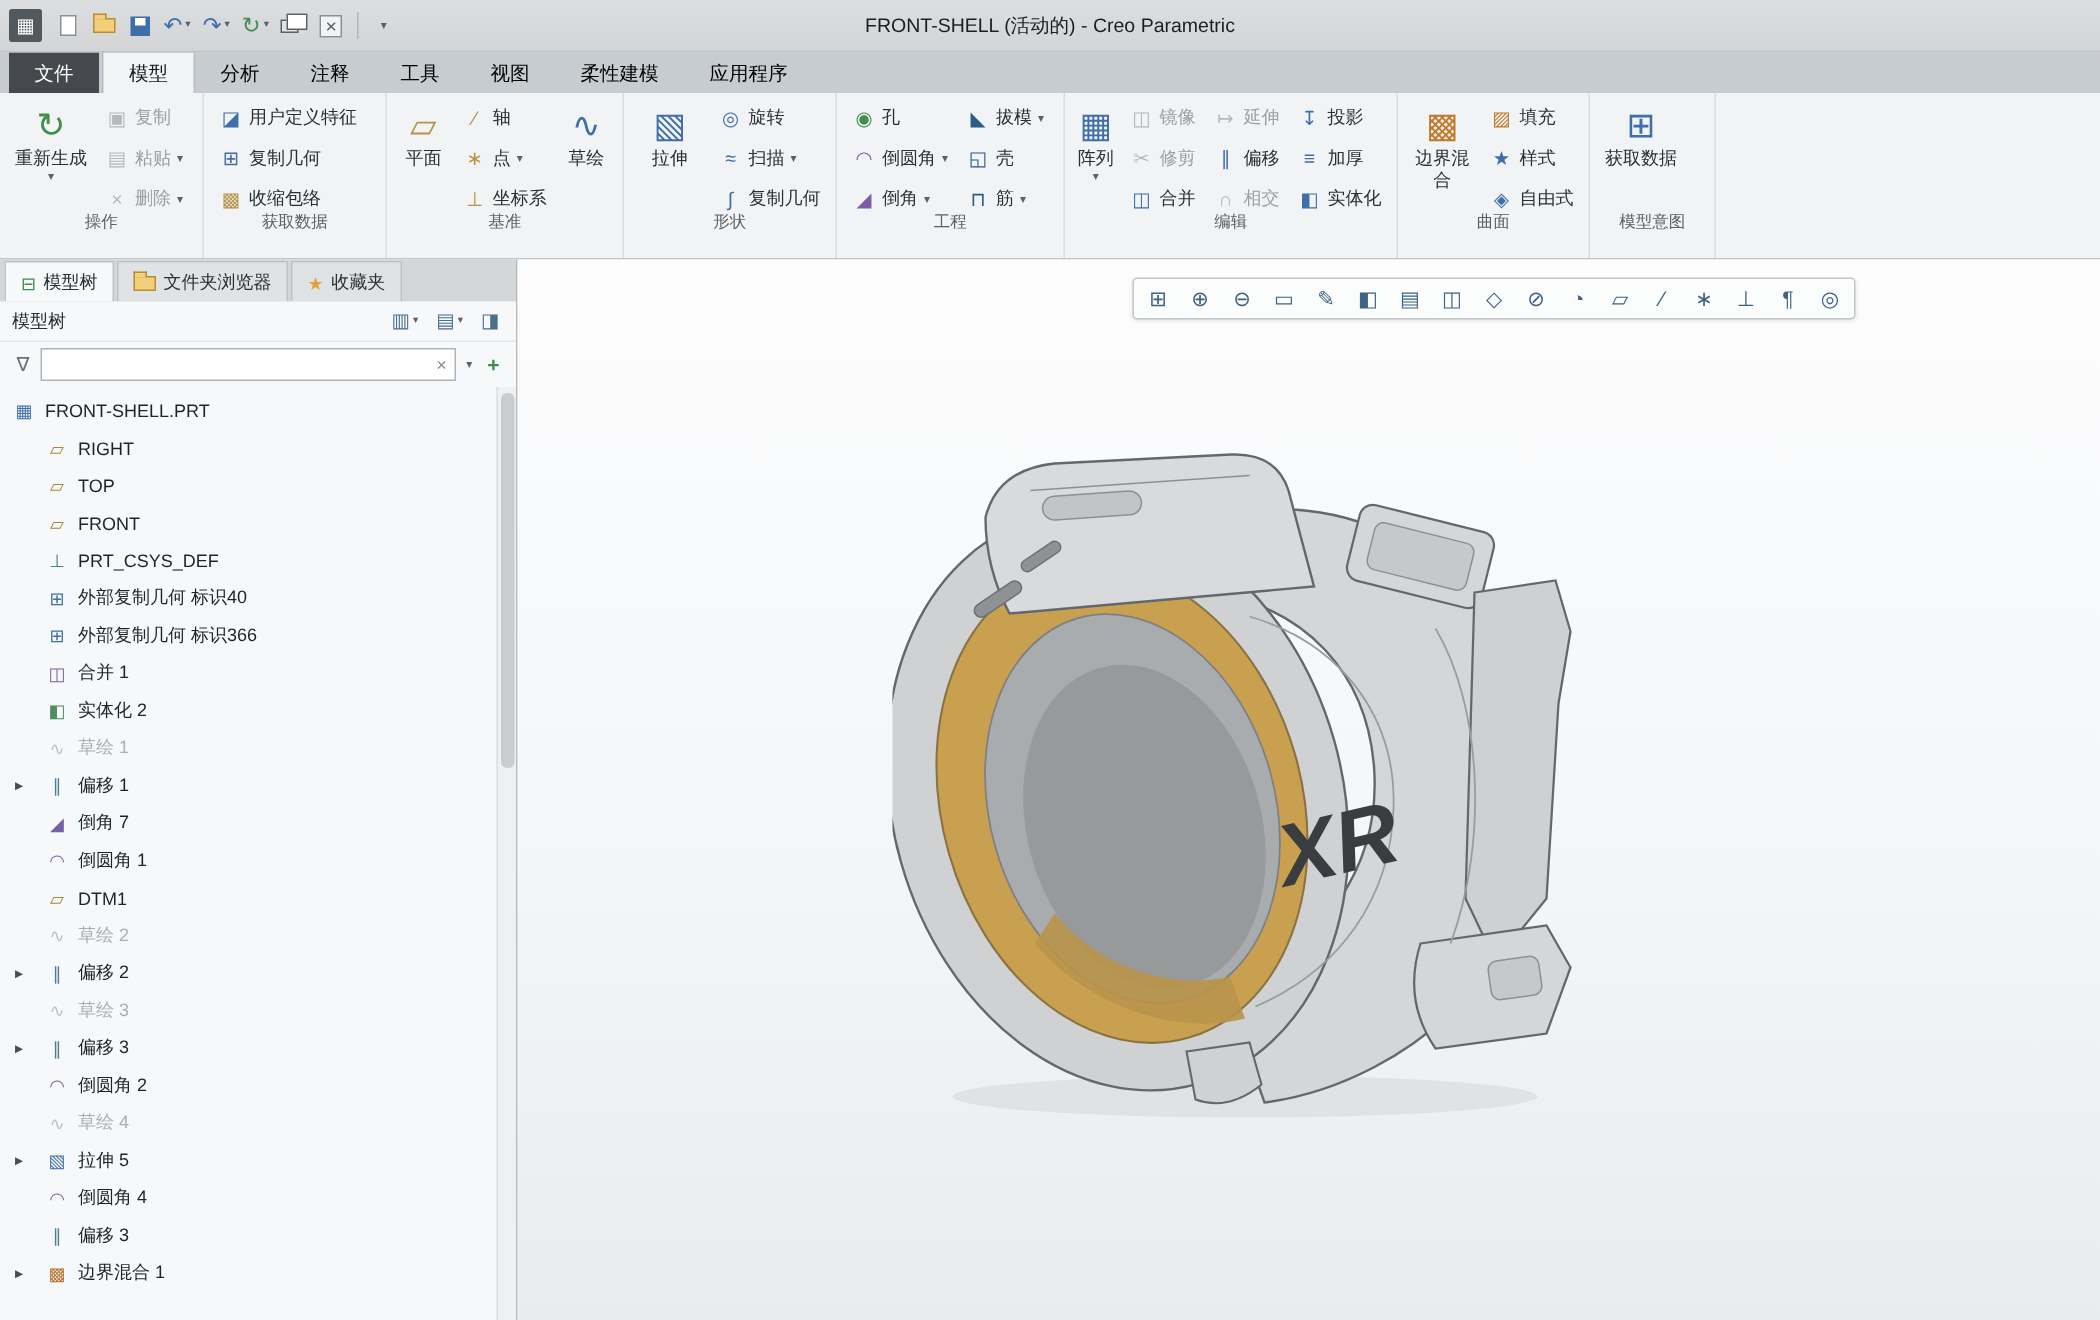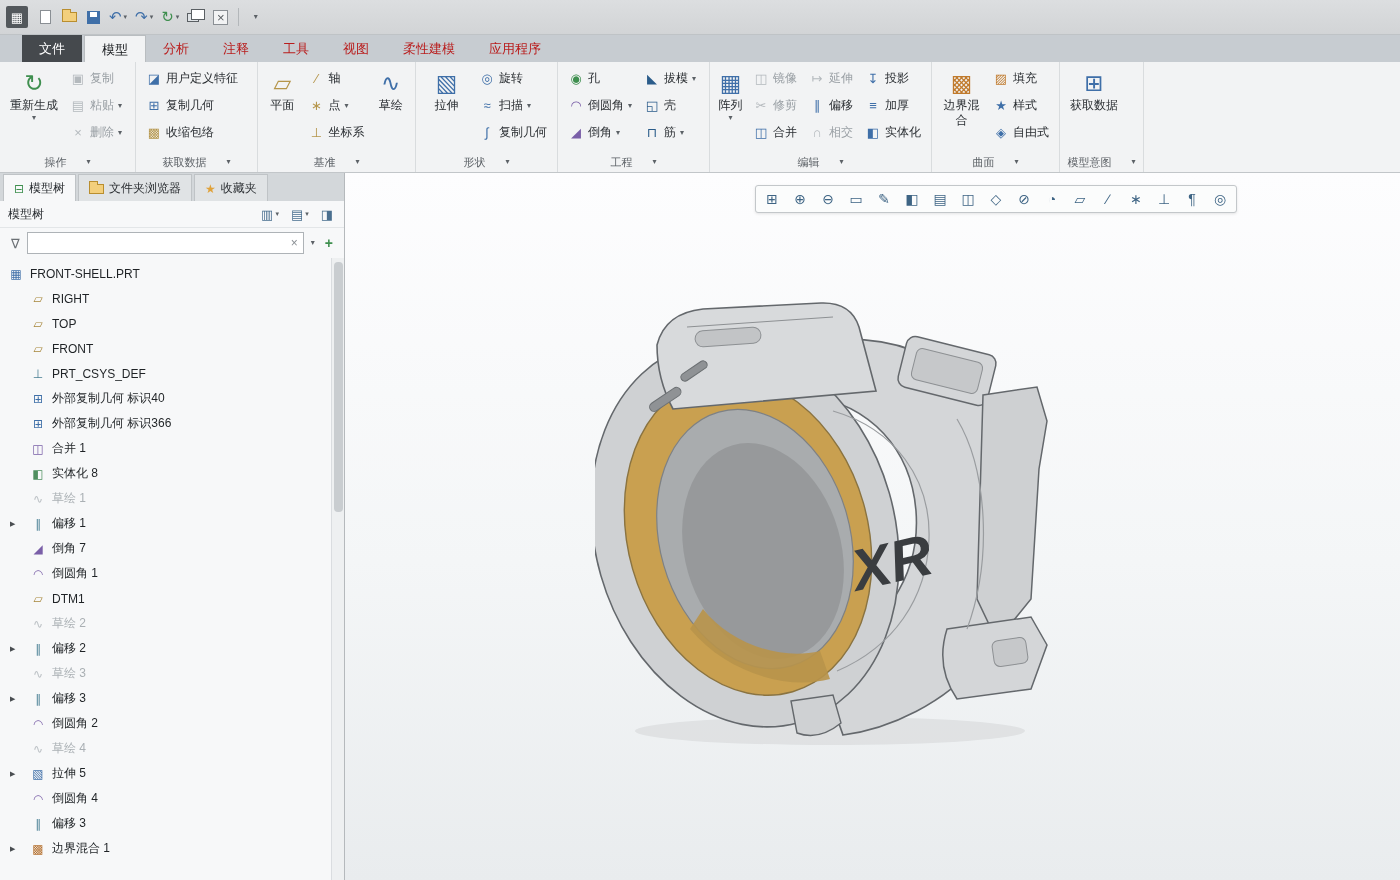--- a/index.html
+++ b/index.html
@@ -20,30 +20,30 @@
   .mini-windows{width:12px;height:9px;border:1px solid #5a5f63;background:#dfe3e6;display:inline-block;position:relative;}
   .mini-windows::after{content:"";position:absolute;left:3px;top:-5px;width:12px;height:9px;border:1px solid #5a5f63;background:#fff;}
   .g-undo,.g-redo{color:#3f6fa8;font-size:15px;}
   .g-regen{color:#3f8f4f;font-size:15px;}
   .g-close{color:#5a5f63;font-size:13px;border:1px solid #8a8f94;width:15px;height:15px;line-height:13px;text-align:center;background:#f2f3f4;}
   .title{position:absolute;left:0;right:0;text-align:center;font-size:13px;color:#1c1e20;}
   .caret{font-size:8px;color:#5c6166;line-height:10px;}
   .caret.sm{font-size:7px;}
 
   
-  .tabrow{height:27px;background:#c7ccd1;display:flex;padding-left:22px;}
-  .tab{padding:5px 17px 4px;font-size:13px;color:#b91c1c;cursor:default;}
+  .tabrow{height:27px;background:#c7ccd1;display:flex;align-items:flex-end;padding-left:6px;}
+  .tab{padding:5px 17px 4px;font-size:13px;color:#000000;cursor:default;}
   .tab.file{background:#45494d;color:#fff;margin-right:2px;}
   .tab.active{background:#f2f3f4;border:1px solid #b9bdc0;border-bottom:none;color:#15181b;}
 
   
   .ribbon{height:111px;background:#f2f3f4;border-bottom:1px solid #c2c6c9;display:flex;}
   .rgroup{display:flex;flex-direction:column;border-right:1px solid #d9dcde;flex:none;}
   .rg-content{flex:1;display:flex;align-items:flex-start;padding:3px 5px 0;gap:2px;}
-  .rg-label{height:20px;display:flex;align-items:center;justify-content:center;gap:20px;font-size:11px;color:#5c6166;cursor:default;}
+  .rg-label{height:20px;display:flex;align-items:center;justify-content:center;gap:20px;font-size:11px;color:#5c6166;cursor:default;flex-direction:column;}
   .bigbtn{width:58px;display:flex;flex-direction:column;align-items:center;padding:3px 1px 1px;border-radius:2px;cursor:default;}
   .bigbtn .bicon{font-size:23px;line-height:30px;height:30px;}
   .bigbtn .blabel{font-size:12px;line-height:15px;color:#2b2f33;text-align:center;}
   .smallcol{display:flex;flex-direction:column;}
   .smallbtn{display:flex;align-items:center;gap:4px;height:27px;padding:0 5px;font-size:12px;color:#2b2f33;border-radius:2px;cursor:default;white-space:nowrap;}
   .sicon{width:16px;text-align:center;font-size:13px;flex:none;}
   .disabled,.disabled .blabel{color:#9aa0a5;}
   .disabled .sicon,.disabled .bicon{color:#b4b9bd !important;}
   .c-blue{color:#3f6fa8;} .c-green{color:#3f8f4f;} .c-tan{color:#b5954a;}
   .c-gray{color:#7d8287;} .c-dkblue{color:#2b5c8a;} .c-orange{color:#c07a2c;} .c-purple{color:#7a5fa8;}
@@ -88,20 +88,21 @@
   
   .graphics{flex:1;position:relative;background:linear-gradient(180deg,#fdfdfe 0%,#f4f6f7 55%,#e9ecee 100%);overflow:hidden;}
   .viewbar{position:absolute;left:410px;top:12px;height:28px;display:flex;align-items:center;background:#fbfcfc;border:1px solid #c3c7ca;border-radius:3px;padding:0 2px;box-shadow:0 1px 3px rgba(0,0,0,.10);}
   .vbtn{width:28px;height:24px;display:flex;align-items:center;justify-content:center;font-size:14px;color:#3e6484;border-radius:2px;cursor:default;}
   .model{position:absolute;left:250px;top:126px;}
 </style>
 </head>
 <body>
 
 <div class="titlebar">
+  <div class="title">FRONT-SHELL (活动的) - Creo Parametric</div>
   <div class="qa">
     <span class="qa-logo">▦</span>
     <span class="qa-btn">
         <span class="mini-page"></span>
       </span>
     <span class="qa-btn">
         <span class="mini-folder"></span>
       </span>
     <span class="qa-btn">
         <span class="mini-save"></span>
@@ -477,21 +478,21 @@
         <div class="trow">
             <span class="ticon ti-cg">⊞</span>
             <span class="tlabel">外部复制几何 标识366</span>
           </div>
         <div class="trow">
             <span class="ticon ti-merge">◫</span>
             <span class="tlabel">合并 1</span>
           </div>
         <div class="trow">
             <span class="ticon ti-solid">◧</span>
-            <span class="tlabel">实体化 8</span>
+            <span class="tlabel">实体化 2</span>
           </div>
         <div class="trow muted">
             <span class="ticon ti-sketch">∿</span>
             <span class="tlabel">草绘 1</span>
           </div>
         <div class="trow">
             <span class="arrow">▶</span>
             <span class="ticon ti-offset">∥</span>
             <span class="tlabel">偏移 1</span>
           </div>

